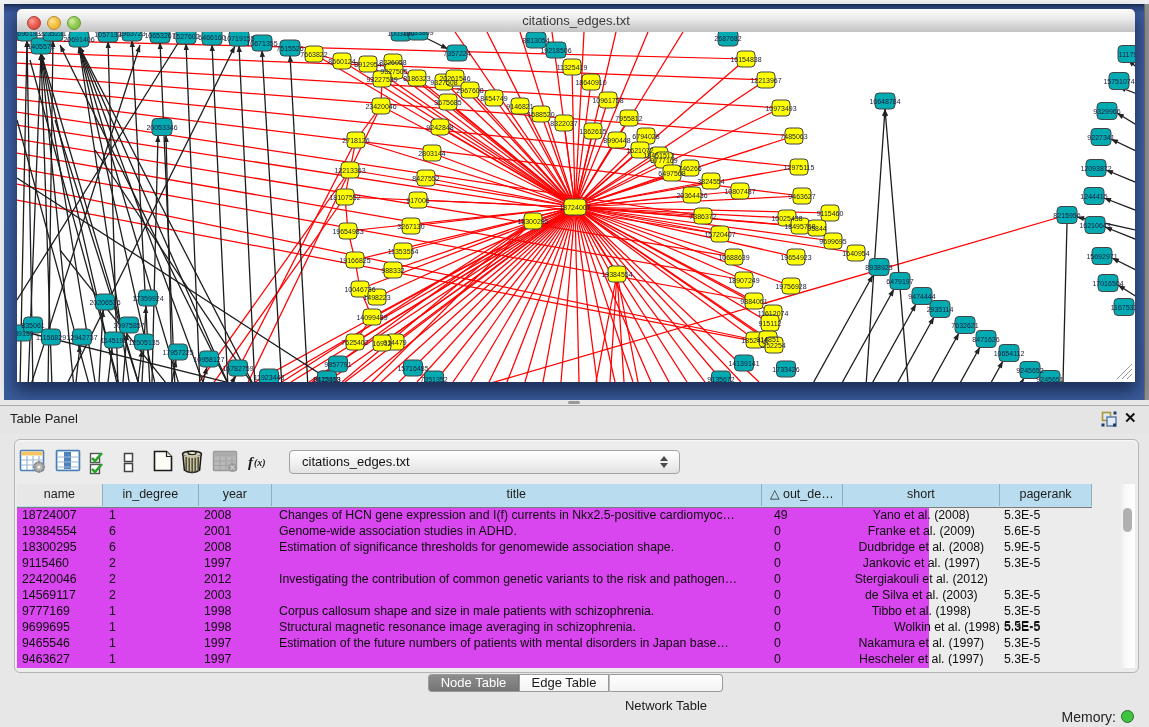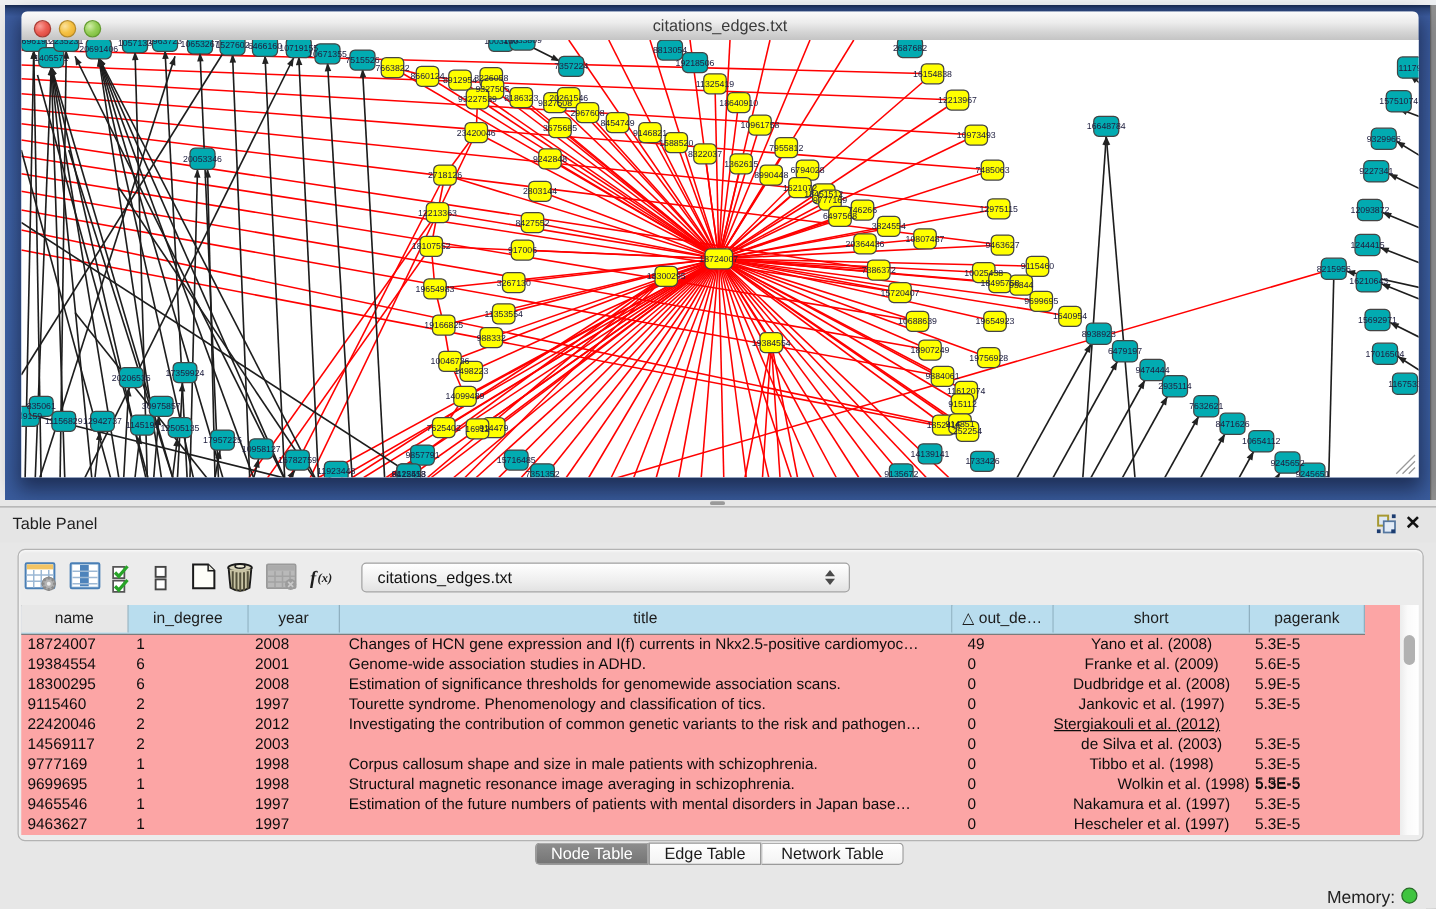--- a/index.html
+++ b/index.html
@@ -33,21 +33,21 @@
 #closex{left:1124px;top:409px;font-size:15px;font-weight:bold;color:#111;}
 
 #cont{left:14px;top:439px;width:1123px;height:232px;background:#ececec;border:1px solid #b3b3b3;border-radius:6px;box-shadow:inset 0 1px 2px rgba(255,255,255,.8);}
 
 #dd{left:289px;top:450px;width:389px;height:22px;background:linear-gradient(180deg,#ffffff,#efefef 60%,#e2e2e2);border:1px solid #a3a3a3;border-radius:4px;}
 #ddtext{left:12px;top:3px;font-size:13px;color:#111;}
 .ddarr{left:370px;width:0;height:0;border-left:4px solid transparent;border-right:4px solid transparent;}
 #ddup{top:5px;border-bottom:5px solid #4a4a4a;}
 #dddn{top:12px;border-top:5px solid #4a4a4a;}
 
-#tbl{left:17px;top:484px;width:1117px;height:184px;background:#fca5a5;}
+#tbl{left:17px;top:484px;width:912px;height:184px;background:#d946ef;}
 #thead{left:0;top:0;width:1075px;height:22px;background:#b9ddee;border-top:1px solid #8a8a8a;border-bottom:1px solid #7c7c7c;}
 .th{top:0;height:22px;font-size:12.5px;color:#1c1c1c;text-align:center;line-height:21px;border-right:1px solid #8fb0c0;box-sizing:border-box;}
 .td{font-size:12.3px;color:#0d0d0d;white-space:nowrap;overflow:hidden;}
 #scrtrack{left:1103px;top:0px;width:15px;height:184px;background:linear-gradient(90deg,#ececec,#fafafa 40%,#fff);}
 #scrthumb{left:1106px;top:24px;width:9px;height:24px;background:#b1b1b1;border-radius:5px;}
 
 .tabs{top:674px;height:18px;border:1px solid #9a9a9a;box-sizing:border-box;background:#fff;}
 #tabsel{left:428px;width:91px;border-radius:4px 0 0 4px;background:linear-gradient(180deg,#8d8d8d,#757575);border-right:1px solid #777;}
 #tabe{left:519px;width:90px;background:linear-gradient(180deg,#ffffff,#f3f3f3);}
 #tabn{left:609px;width:114px;border-radius:0 4px 4px 0;background:linear-gradient(180deg,#ffffff,#f3f3f3);border-left:1px solid #bbb;}
@@ -843,37 +843,36 @@
 <div class="abs td" style="left:5px;top:40px;width:80px;">19384554</div>
 <div class="abs td" style="left:92px;top:40px;">6</div>
 <div class="abs td" style="left:187px;top:40px;">2001</div>
 <div class="abs td" style="left:262px;top:40px;width:486px;">Genome‑wide association studies in ADHD.</div>
 <div class="abs td" style="left:757px;top:40px;">0</div>
 <div class="abs td" style="left:825.8px;top:40px;width:157px;text-align:center;">Franke et al. (2009)</div>
 <div class="abs td" style="left:987px;top:40px;">5.6E‑5</div>
 <div class="abs td" style="left:5px;top:56px;width:80px;">18300295</div>
 <div class="abs td" style="left:92px;top:56px;">6</div>
 <div class="abs td" style="left:187px;top:56px;">2008</div>
-<div class="abs td" style="left:262px;top:56px;width:486px;">Estimation of significance thresholds for genomewide association scans.</div>
+<div class="abs td" style="left:262px;top:56px;width:486px;">Estimation of significance thresholds for genomewide association shape.</div>
 <div class="abs td" style="left:757px;top:56px;">0</div>
 <div class="abs td" style="left:825.8px;top:56px;width:157px;text-align:center;">Dudbridge et al. (2008)</div>
 <div class="abs td" style="left:987px;top:56px;text-align:center;">5.9E‑5</div>
 <div class="abs td" style="left:5px;top:72px;width:80px;">9115460</div>
 <div class="abs td" style="left:92px;top:72px;">2</div>
 <div class="abs td" style="left:187px;top:72px;">1997</div>
-<div class="abs td" style="left:262px;top:72px;width:486px;">Tourette syndrome. Phenomenology and classification of tics.</div>
 <div class="abs td" style="left:757px;top:72px;">0</div>
 <div class="abs td" style="left:825.8px;top:72px;width:157px;text-align:center;">Jankovic et al. (1997)</div>
 <div class="abs td" style="left:987px;top:72px;">5.3E‑5</div>
 <div class="abs td" style="left:5px;top:88px;width:80px;">22420046</div>
 <div class="abs td" style="left:92px;top:88px;">2</div>
 <div class="abs td" style="left:187px;top:88px;">2012</div>
 <div class="abs td" style="left:262px;top:88px;width:486px;">Investigating the contribution of common genetic variants to the risk and pathogen…</div>
 <div class="abs td" style="left:757px;top:88px;">0</div>
-<div class="abs td" style="left:825.8px;top:88px;width:157px;text-align:left;text-decoration:underline;">Stergiakouli et al. (2012)</div>
+<div class="abs td" style="left:825.8px;top:88px;width:157px;text-align:center;">Stergiakouli et al. (2012)</div>
 <div class="abs td" style="left:987px;top:88px;margin-top:47px;">5.5E‑5</div>
 <div class="abs td" style="left:5px;top:104px;width:80px;">14569117</div>
 <div class="abs td" style="left:92px;top:104px;">2</div>
 <div class="abs td" style="left:187px;top:104px;">2003</div>
 <div class="abs td" style="left:757px;top:104px;">0</div>
 <div class="abs td" style="left:825.8px;top:104px;width:157px;text-align:center;">de Silva et al. (2003)</div>
 <div class="abs td" style="left:987px;top:104px;">5.3E‑5</div>
 <div class="abs td" style="left:5px;top:120px;width:80px;">9777169</div>
 <div class="abs td" style="left:92px;top:120px;">1</div>
 <div class="abs td" style="left:187px;top:120px;">1998</div>
@@ -904,16 +903,16 @@
   <div id="scrtrack" class="abs"></div>
   <div id="scrthumb" class="abs"></div>
 </div>
 <div id="tabsel" class="abs tabs">
     <div class="tabt" style="color:#fff;">Node Table</div>
   </div>
 <div id="tabe" class="abs tabs">
     <div class="tabt" style="color:#1a1a1a;">Edge Table</div>
   </div>
 <div id="tabn" class="abs tabs">
-    <div class="tabt" style="color:#1a1a1a;">Network Table</div>
+    <div class="tabt" style="color:#1a1a1a;margin-top:23px;">Network Table</div>
   </div>
 <div id="memok" class="abs">Memory: OK</div>
 <div id="memdot" class="abs"></div>
 
 </body></html>

